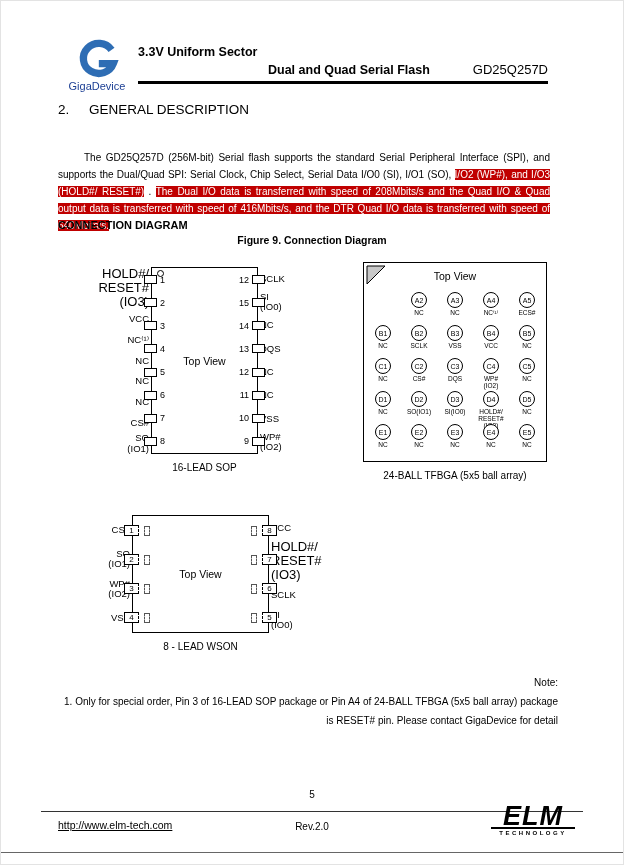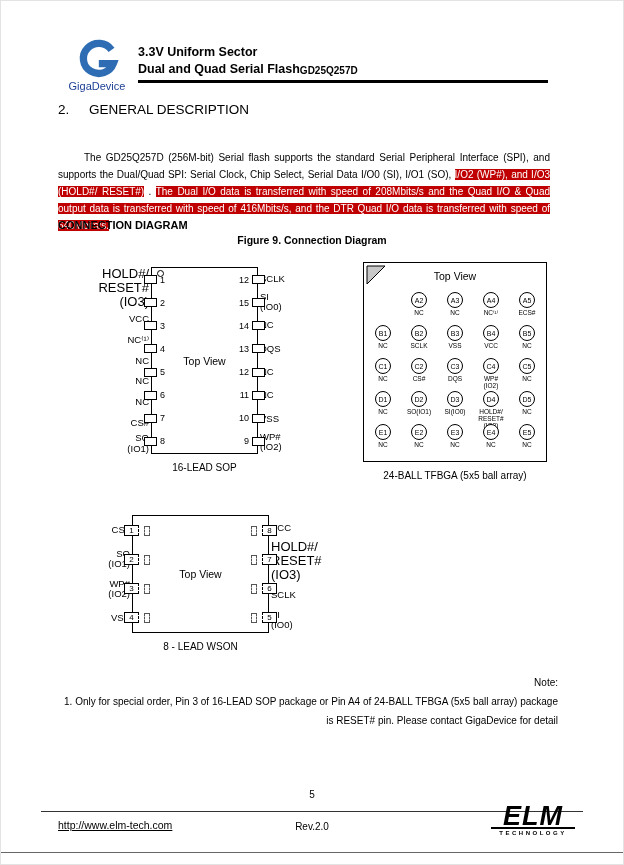--- a/index.html
+++ b/index.html
@@ -9,23 +9,23 @@
     font-family:"Liberation Sans","DejaVu Sans",sans-serif; color:#000;
     overflow:hidden; border:1px solid #e3e3e3;
   }
 
   
   .logo-block { position:absolute; left:56px; top:38px; width:80px; text-align:center; }
   .logo-g { display:block; margin:0 auto; }
   .brand { font-size:11px; font-weight:normal; color:#1c3f94; margin-top:1px; }
   .header-main { position:absolute; left:137px; top:44px; width:410px; border-bottom:3px solid #000; padding-bottom:4px; }
   .title1 { font-size:12.5px; font-weight:bold; }
-  .title-row { display:flex; justify-content:flex-start; align-items:flex-end; margin-top:3px; }
+  .title-row { display:flex; justify-content:flex-end; align-items:flex-end; margin-top:3px; }
   .title2 { font-size:12.5px; font-weight:bold; }
-  .part { font-size:10px; font-weight:bold; }
+  .part { font-size:13px; font-weight:normal;margin-left:43px; }
 
   
   .sec-heading { position:absolute; left:57px; top:101px; font-size:13.5px; font-weight:normal; }
   .sec-num { display:inline-block; width:31px; }
   .desc { position:absolute; left:57px; top:148px; width:492px; font-size:10px; line-height:17px; text-align:justify; text-indent:26px; }
   .hl { background:#c00000; color:#ffffff; }
 
   
   .conn-heading { position:absolute; left:57px; top:218px; font-size:11px; font-weight:bold; }
   .fig-caption { position:absolute; left:0; right:0; top:233px; text-align:center; font-size:10.5px; font-weight:bold; }

